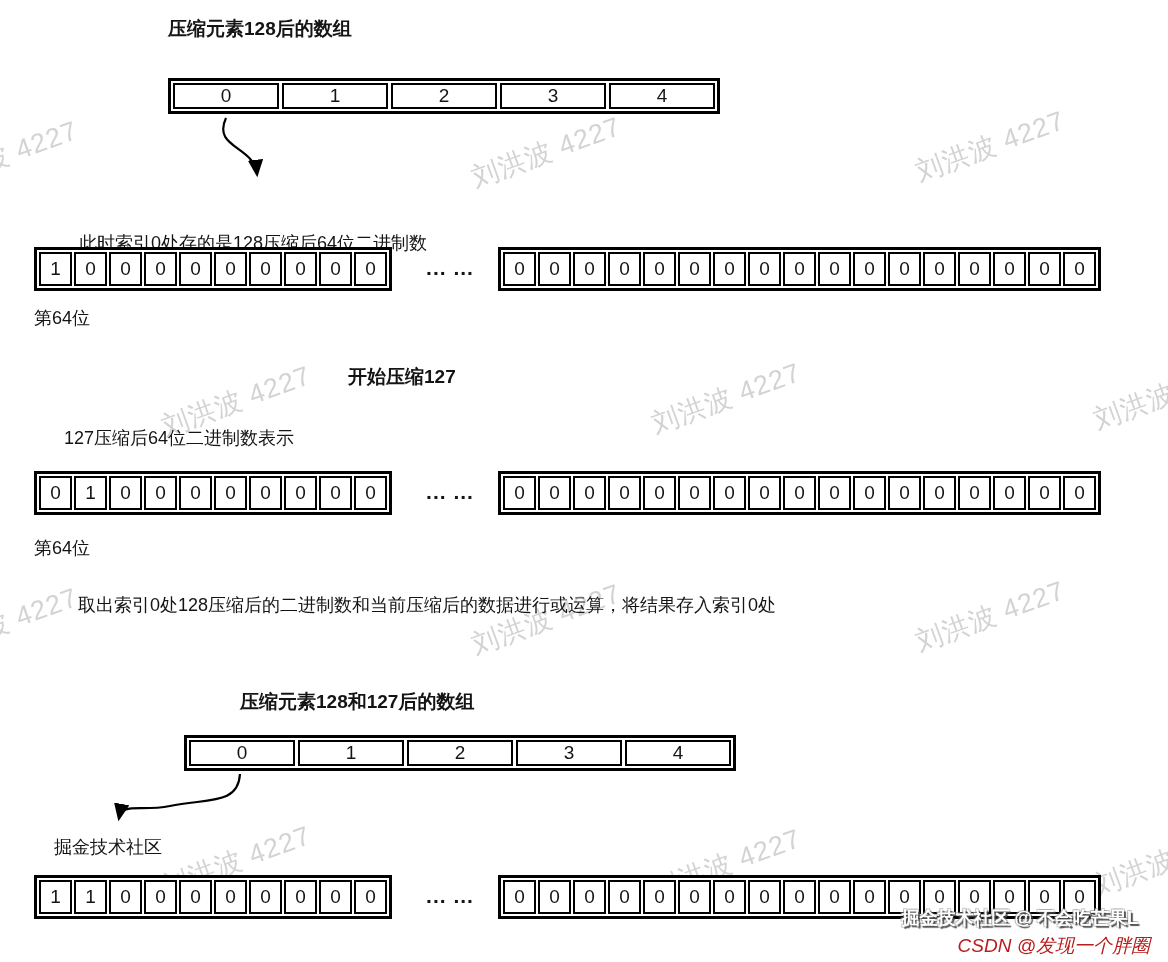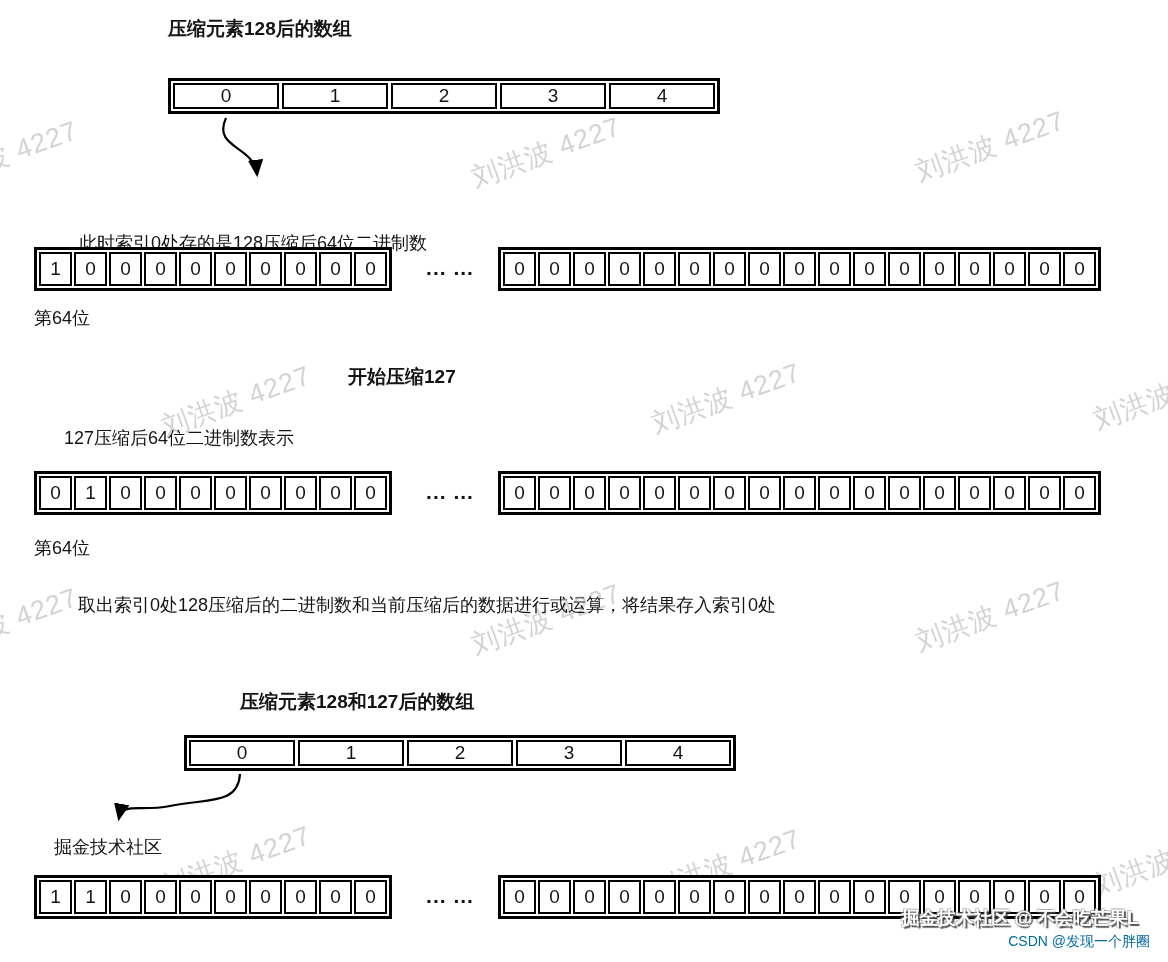--- a/index.html
+++ b/index.html
@@ -42,22 +42,23 @@
   }
   .arrow-layer { position:absolute; left:0; top:0; z-index:2; pointer-events:none; }
   .credit-juejin {
     position:absolute; z-index:4; right:30px; top:906px;
     font-size:18px; font-weight:bold; color:#ffffff; white-space:nowrap;
     text-shadow:2px 2px 1px rgba(70,70,70,.95), -1px -1px 0 rgba(150,150,150,.55),
                 1px -1px 0 rgba(130,130,130,.4), -1px 1px 0 rgba(130,130,130,.4);
   }
   .credit-csdn {
     position:absolute; z-index:4; right:18px; top:933px;
-    font-size:14px; color:#0369a1; white-space:nowrap;
+    font-size:19px; color:#b91c1c; white-space:nowrap;
     text-shadow:1px 1px 0 rgba(255,255,255,.8);
+    font-style:italic;
   }
 </style>
 </head>
 <body>
 
 <span class="wm" style="left:-75px;  top:138px;">刘洪波 4227</span>
 <span class="wm" style="left:468px;  top:134px;">刘洪波 4227</span>
 <span class="wm" style="left:912px;  top:128px;">刘洪波 4227</span>
 <span class="wm" style="left:158px;  top:383px;">刘洪波 4227</span>
 <span class="wm" style="left:648px;  top:380px;">刘洪波 4227</span>

